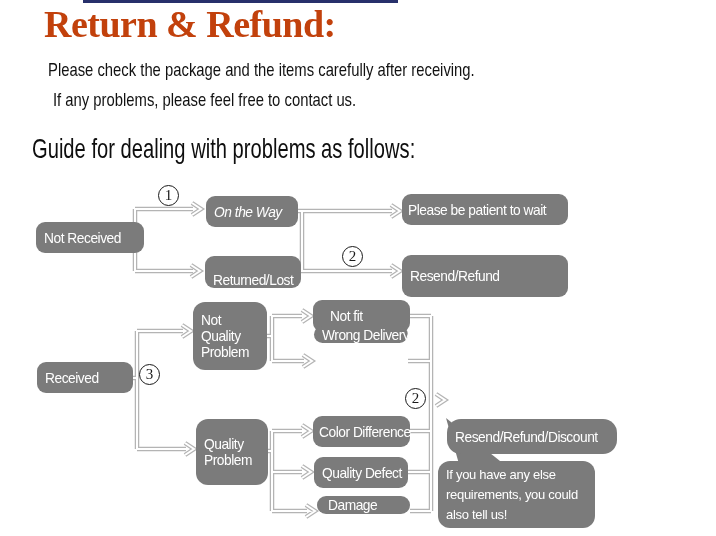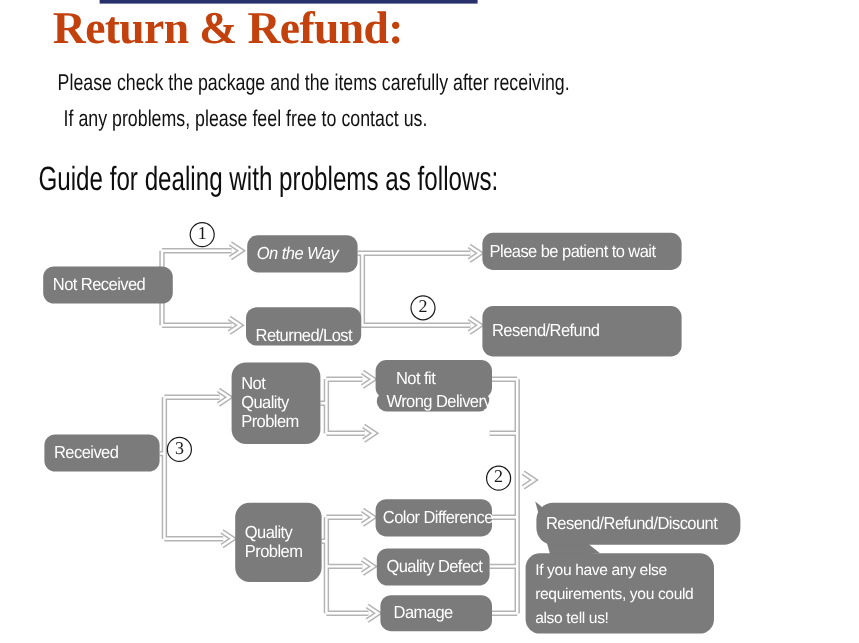--- a/index.html
+++ b/index.html
@@ -39,21 +39,21 @@
   .n-returned-lost{left:205px;top:256px;width:96px; height:32px;align-items:flex-end;}
   .n-please-wait  {left:402px;top:194px;width:166px;height:31px;padding-left:6px;}
   .n-resend-refund{left:402px;top:255px;width:166px;height:42px;}
   .n-received     {left:37px; top:362px;width:96px; height:31px;}
   .n-not-quality  {left:193px;top:302px;width:74px; height:68px;}
   .n-not-fit      {left:313px;top:300px;width:97px; height:32px;padding-left:17px;}
   .n-wrong-deliv  {left:314px;top:326px;width:94px; height:17px;align-items:center;}
   .n-quality-prob {left:196px;top:419px;width:72px; height:66px;}
   .n-color-diff   {left:313px;top:416px;width:97px; height:31px;padding-left:6px;}
   .n-qual-defect  {left:314px;top:457px;width:94px; height:31px;}
-  .n-damage       {left:317px;top:496px;width:93px; height:30px;padding-left:11px;}
+  .n-damage       {left:317px;top:496px;width:93px; height:18px;padding-left:11px;}
   .n-resend-disc  {left:447px;top:384px;width:170px;height:35px;border-radius:14px;margin-top:35px;}
   .speech-bubble{
     position:absolute;z-index:1;left:438px;top:461px;width:157px;height:67px;
     background:#7b7b7b;border-radius:12px;color:#fff;
     font-size:13px;letter-spacing:-0.3px;line-height:20px;
     padding:4px 6px 10px 8px;box-sizing:border-box;
   }
   .callout{
     position:absolute;z-index:2;width:21px;height:21px;border:1.5px solid #1a1a1a;
     border-radius:50%;box-sizing:border-box;background:#ffffff;

